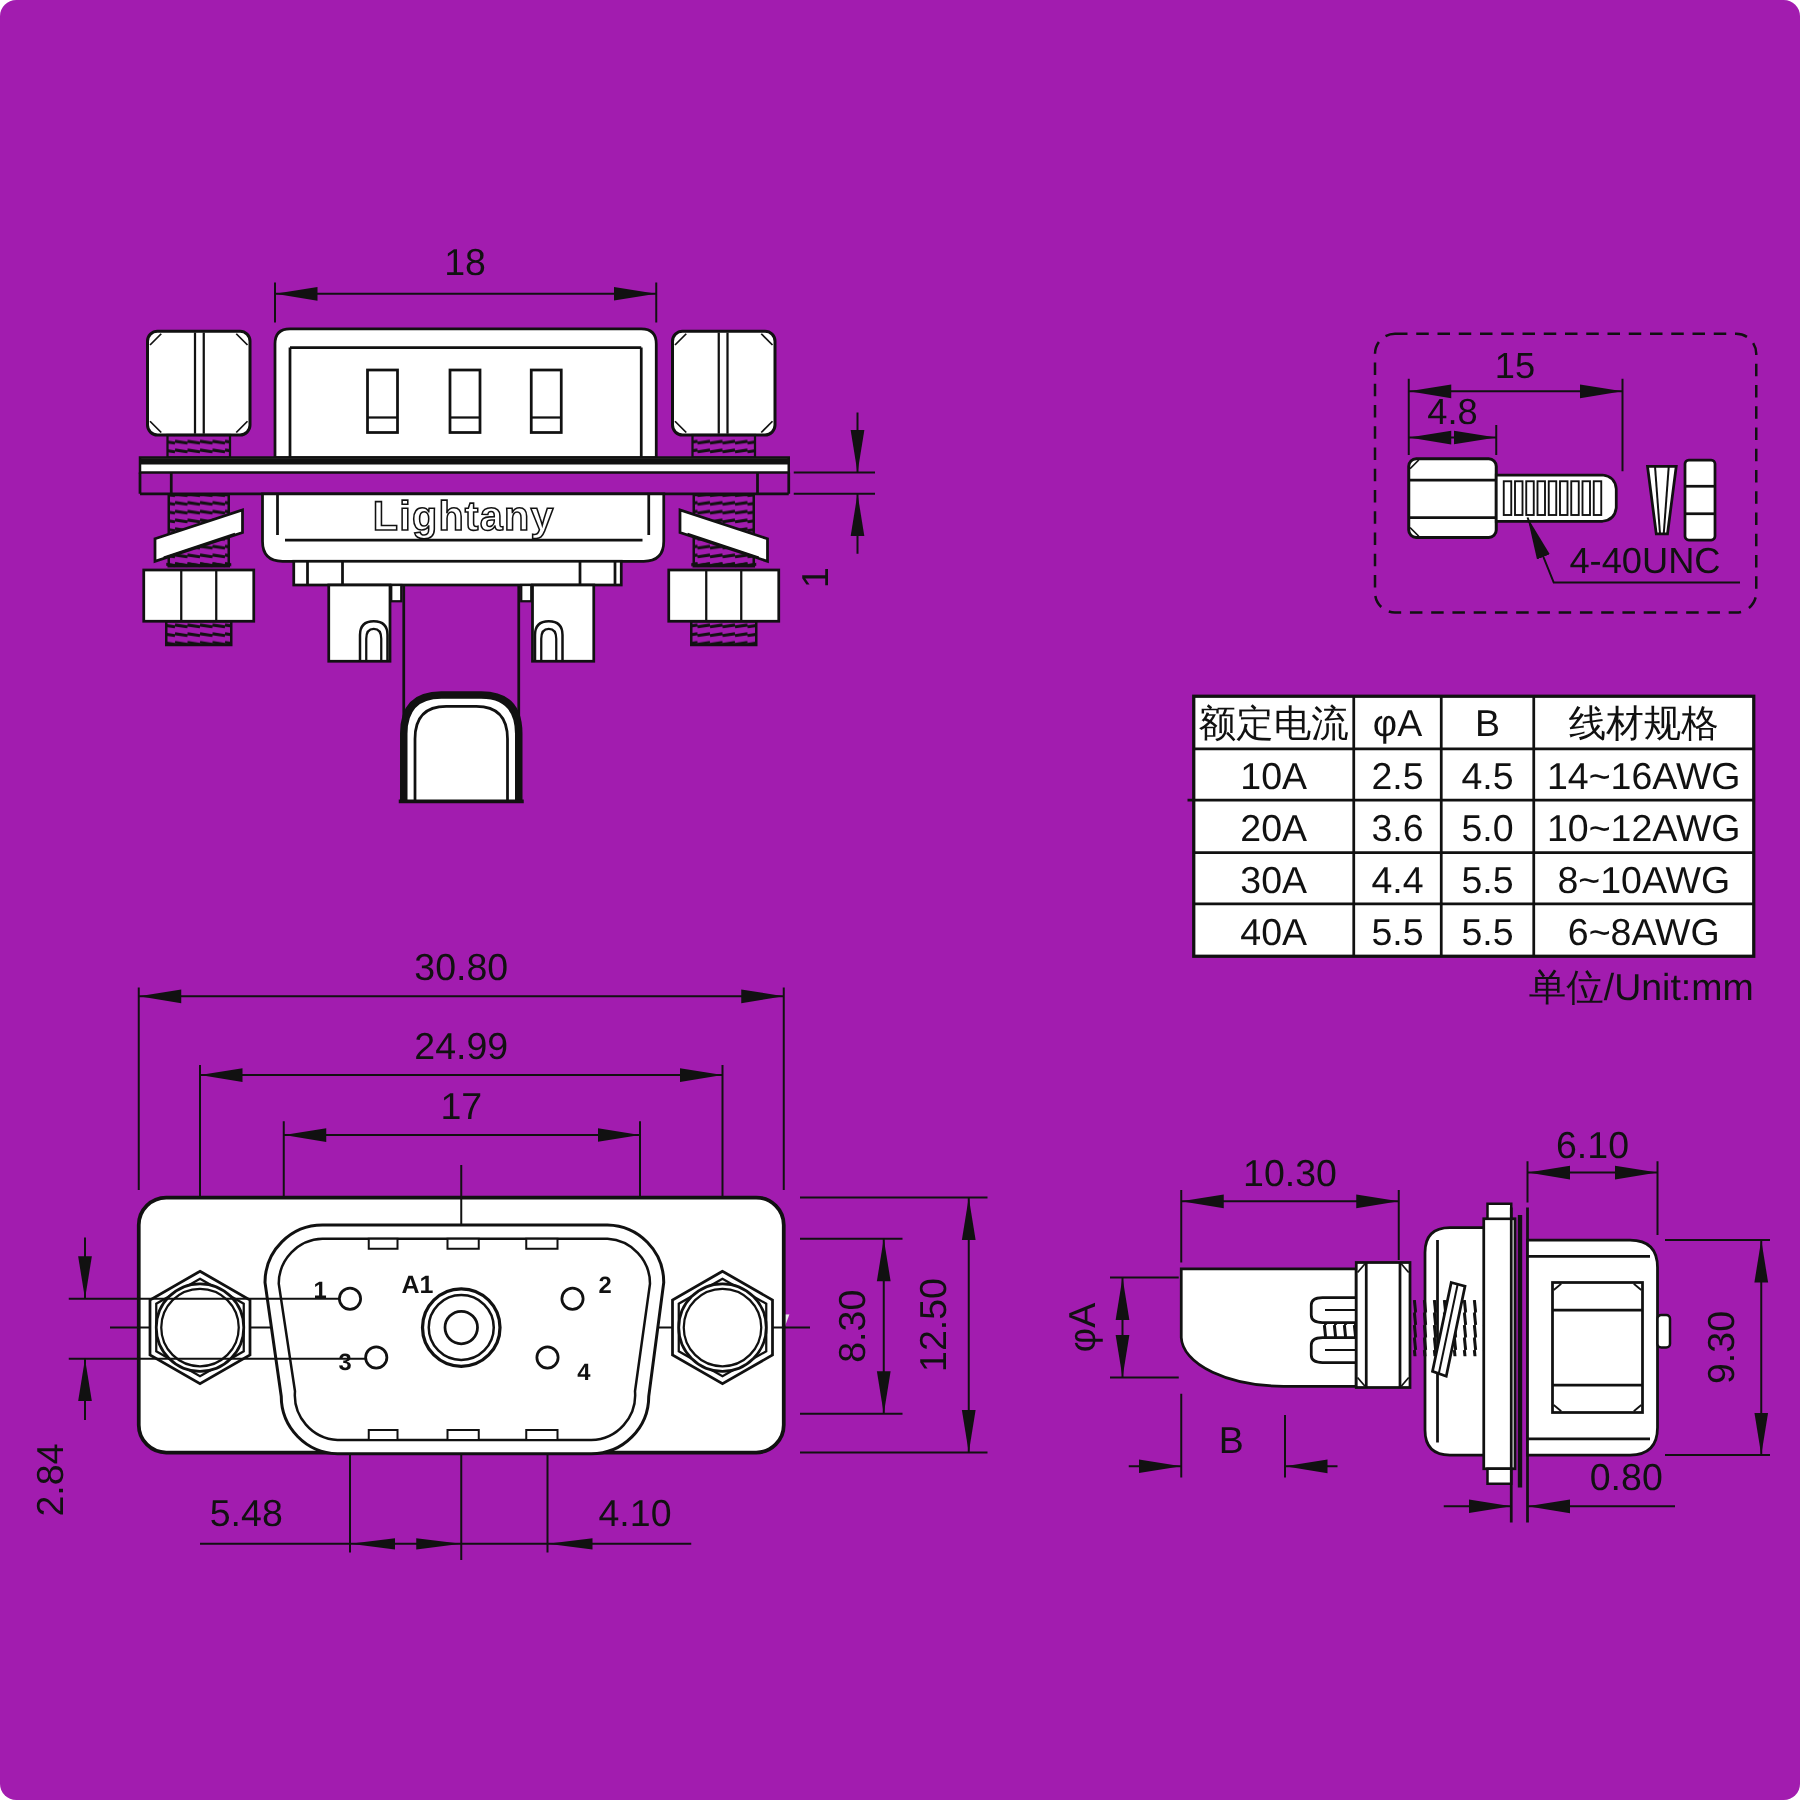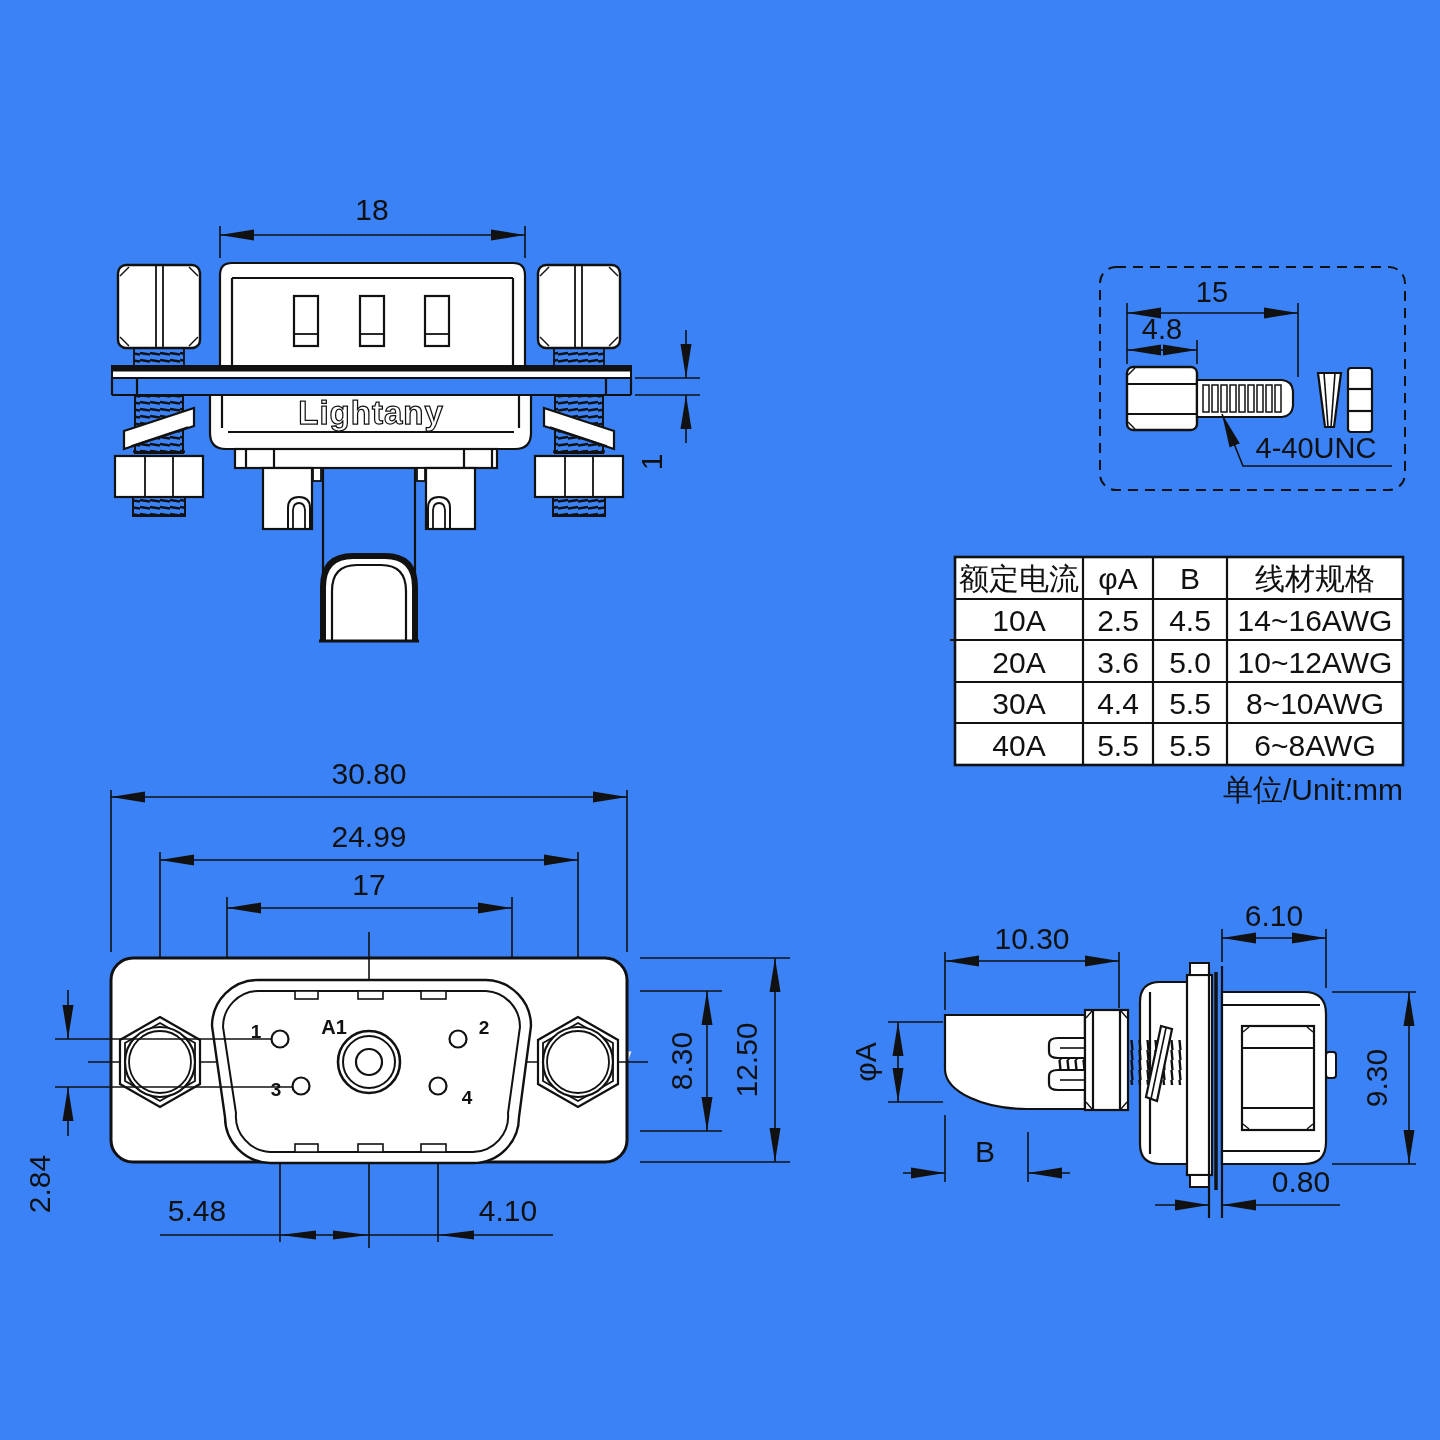--- a/index.html
+++ b/index.html
@@ -1,16 +1,16 @@
 <!DOCTYPE html>
 <html><head>
 <meta charset="utf-8">
 <style>
   html,body{margin:0;padding:0;background:#ffffff;}
-  .page{width:1440px;height:1440px;background:#3b82f6;position:relative;overflow:hidden;}
+  .page{width:1440px;height:1440px;background:#a21caf;position:relative;overflow:hidden;border-radius:13px;}
   svg{display:block;}
   text{font-family:"Liberation Sans","DejaVu Sans",sans-serif;fill:#111;}
   .dim{font-size:30px;}
   .dim-s{font-size:29px;}
   .pin{font-size:19px;font-weight:bold;}
   .logo{font-size:33px;font-weight:bold;fill:none;stroke:#111;stroke-width:1.25px;letter-spacing:1px;}
   .wm{font-size:84px;font-weight:bold;fill:#e9e9e9;letter-spacing:-1px;}
   .tbl{font-size:30px;}
   .ln{stroke:#111;stroke-width:2.2;fill:none;}
   .lnw{stroke:#111;stroke-width:2.2;fill:#fff;}

